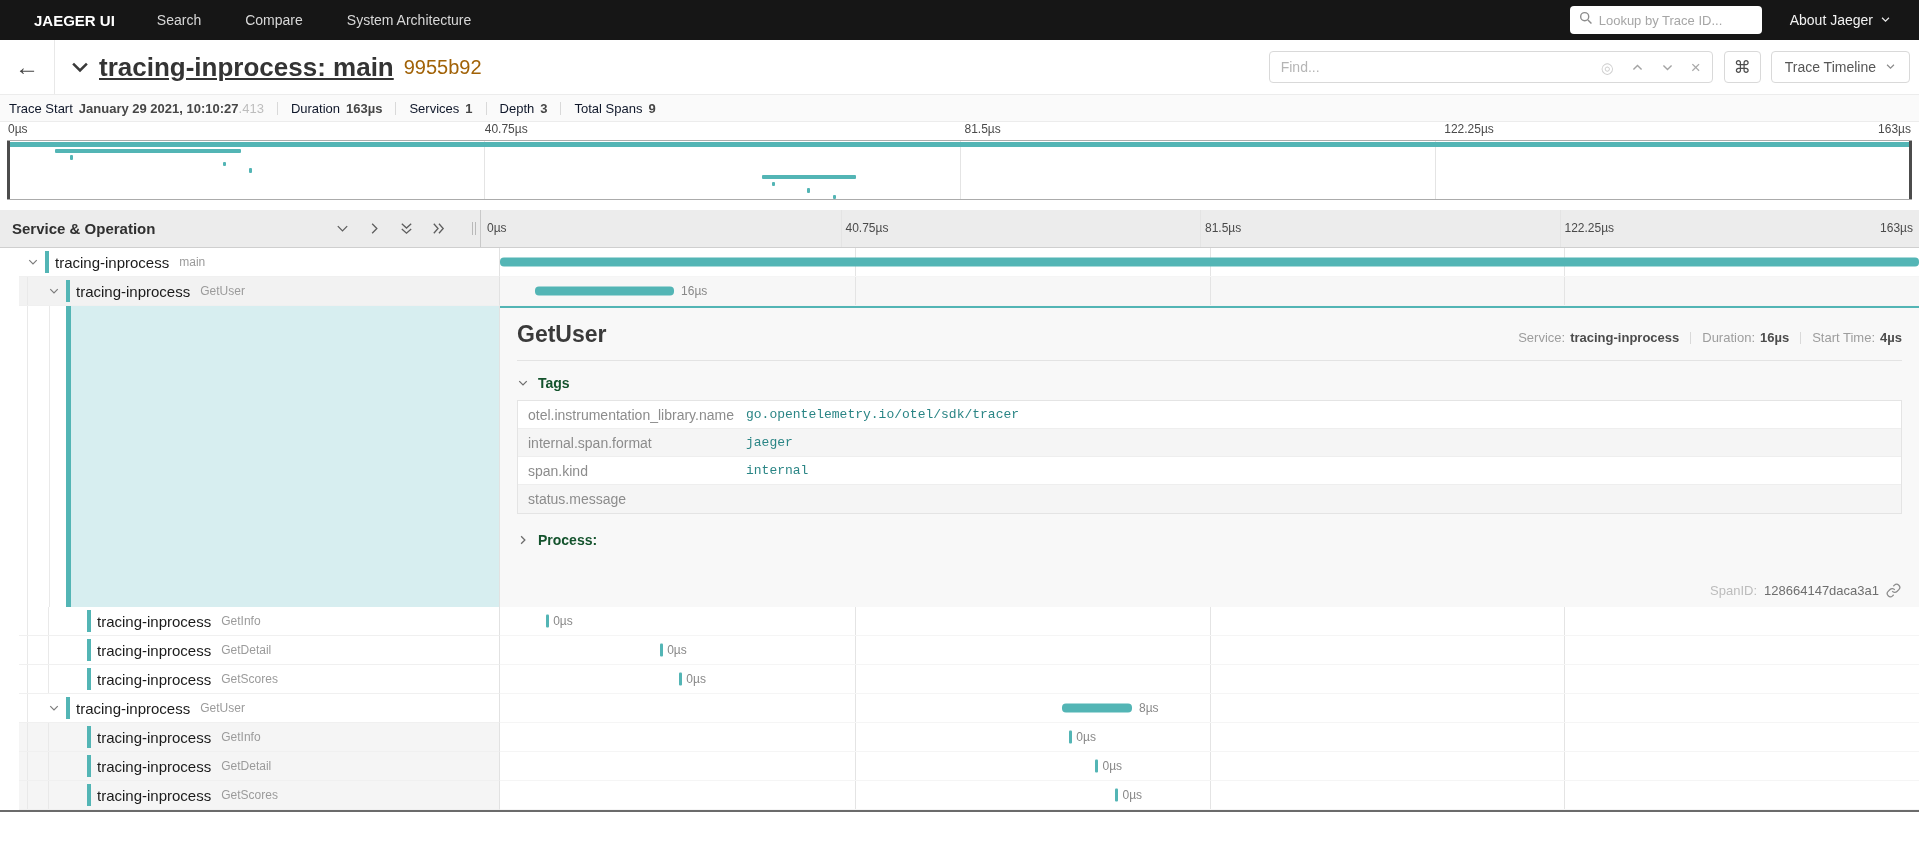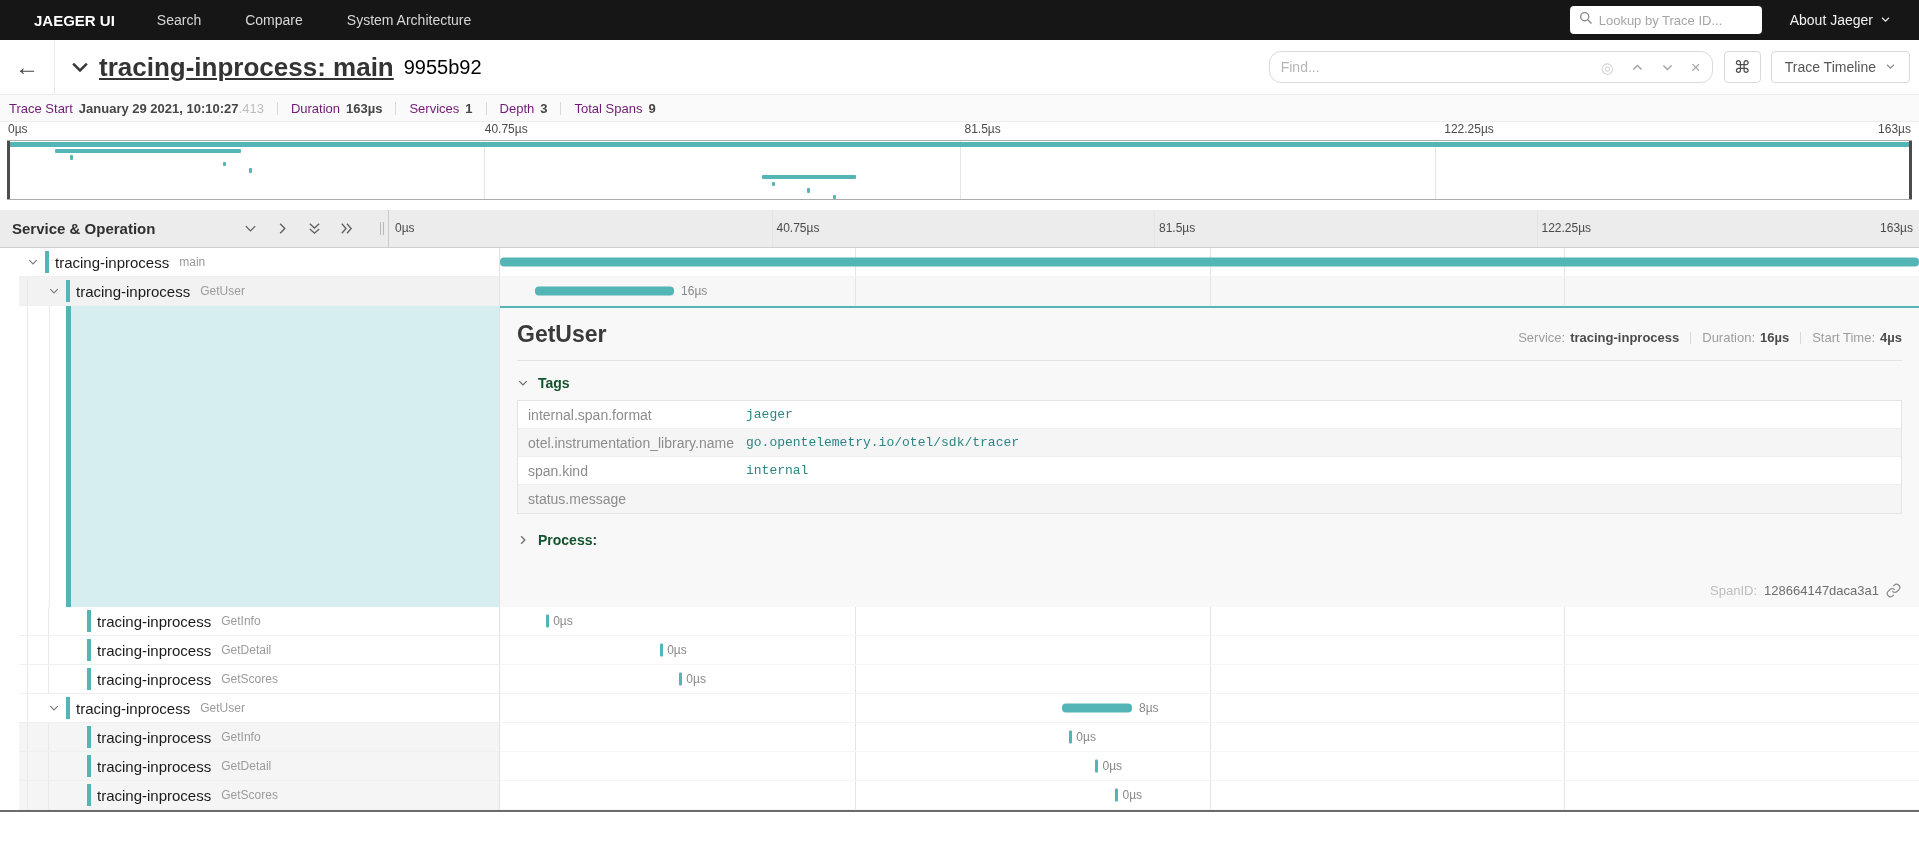--- a/index.html
+++ b/index.html
@@ -16,60 +16,60 @@
   .lookup input { border: none; outline: none; flex: 1; font-size: 13px; color: #15803d; background: transparent; font-family: "Liberation Sans", sans-serif; }
   .lookup input::placeholder { color: #a6a6a6; }
   .about { color: #f2f2f2; font-size: 14px; display: flex; align-items: center; gap: 7px; cursor: pointer; }
 
   
   .trace-header { height: 54px; display: flex; align-items: center; }
   .back-btn { width: 55px; height: 100%; display: flex; align-items: center; justify-content: center;
     font-size: 24px; color: #444; border-right: 1px solid #e8e8e8; cursor: pointer; }
   .title-caret { margin: 0 8px 0 14px; cursor: pointer; display: flex; }
   .trace-title { font-size: 26px; font-weight: bold; color: #343434; white-space: nowrap; text-decoration: underline; }
-  .trace-id { font-size: 20px; color: #000000; margin-left: 10px; font-weight: normal; }
+  .trace-id { font-size: 20px; color: #a16207; margin-left: 10px; font-weight: normal; }
   .th-right { margin-left: auto; display: flex; align-items: center; padding-right: 9px; }
-  .find-box { width: 444px; height: 32px; border: 1px solid #d9d9d9; border-radius: 12px; background: #fff;
+  .find-box { width: 444px; height: 32px; border: 1px solid #d9d9d9; border-radius: 4px; background: #fff;
     display: flex; align-items: center; padding: 0 11px; }
   .find-box input { border: none; outline: none; flex: 1; font-size: 14px; color: #555; font-family: "Liberation Sans", sans-serif; }
   .find-box input::placeholder { color: #b5b5b5; }
   .find-icons { display: flex; align-items: center; gap: 17px; }
   .fi { color: #a9a9a9; font-size: 14px; line-height: 1; cursor: pointer; display: flex; align-items: center; }
   .fi.dim { color: #cfcfcf; font-size: 15px; }
   .fi.x { font-size: 17px; }
   .kbd-btn { width: 37px; height: 32px; border: 1px solid #d9d9d9; border-radius: 4px; background: #fff;
     margin-left: 11px; display: flex; align-items: center; justify-content: center; font-size: 17px; color: #4e4e4e; cursor: pointer; }
   .view-btn { height: 32px; border: 1px solid #d9d9d9; border-radius: 4px; background: #fff; margin-left: 10px;
     padding: 0 13px; display: flex; align-items: center; gap: 9px; font-size: 14px; color: #565656; cursor: pointer; white-space: nowrap; }
 
   
   .summary-bar { height: 28px; background: #fafafa; border-top: 1px solid #ececec; border-bottom: 1px solid #ececec;
     display: flex; align-items: center; padding: 0 9px; font-size: 13px; }
   .sum-item { display: flex; align-items: center; }
   .sum-sep { width: 1px; height: 13px; background: #d9d9d9; margin: 0 13px; }
-  .sum-label { color: #701a75; margin-right: 6px; }
+  .sum-label { color: #0f172a; margin-right: 6px; }
   .sum-value { color: #464646; font-weight: bold; }
   .sum-suffix { color: #bdbdbd; font-weight: normal; }
 
   
   .minimap { position: relative; height: 80px; background: #fff; }
   .mm-axis { position: relative; height: 18px; font-size: 12px; color: #4a4a4a; }
   .mm-canvas { position: absolute; left: 7px; right: 7px; top: 18px; bottom: 2px;
     border: 1px solid #ababab; background: #fff; }
   .gridline { position: absolute; top: 0; bottom: 0; width: 1px; background: #e4e4e4; }
   .mm-rows { position: absolute; inset: 0; }
   .mm-row { position: relative; height: 6.6px; }
   .mm-bar { position: absolute; top: 1px; height: 4.5px; background: var(--teal); border-radius: 1px; min-width: 3px; }
   .mm-handle { position: absolute; top: 0; bottom: 0; width: 3px; background: #4c4c4c; z-index: 3; }
   .tick-label { position: absolute; top: 0; white-space: nowrap; }
 
   
   .spacer { height: 8px; }
   .grid-header { height: 38px; background: #ececec; border-bottom: 1px solid #cfcfcf; display: flex; }
-  .gh-left { width: 389px; display: flex; align-items: center; padding: 0 12px; position: relative;
+  .gh-left { width: 481px; display: flex; align-items: center; padding: 0 12px; position: relative;
     border-right: 1px solid #c9c9c9; }
   .gh-title { font-weight: bold; font-size: 15px; color: #303030; }
   .gh-icons { margin-left: auto; display: flex; align-items: center; gap: 17px; margin-right: 22px; }
   .gh-icons .ic { display: flex; cursor: pointer; }
   .grip { position: absolute; right: 4px; top: 12px; display: flex; gap: 2px; cursor: col-resize; }
   .grip i { display: block; width: 1px; height: 13px; background: #b9b9b9; }
   .gh-right { flex: 1; position: relative; font-size: 12px; color: #4a4a4a; }
   .gh-right .tick-label { top: 11px; }
 
   
@@ -375,26 +375,26 @@
       </div>
       <div class="tags-sec">
         <div class="sec-head">
           <svg width="12" height="12" viewBox="0 0 16 16" fill="none" stroke="#6d6d6d" stroke-width="1.7">
             <polyline points="3,5.5 8,10.5 13,5.5"></polyline>
           </svg>
           <span>Tags</span>
         </div>
         <div class="tags-table" id="tags-table">
             <div class="tag-row">
+              <span class="tag-key">otel.instrumentation_library.name</span>
+              <span class="tag-val str">go.opentelemetry.io/otel/sdk/tracer</span>
+            </div>
+            <div class="tag-row">
               <span class="tag-key">internal.span.format</span>
               <span class="tag-val str">jaeger</span>
-            </div>
-            <div class="tag-row">
-              <span class="tag-key">otel.instrumentation_library.name</span>
-              <span class="tag-val str">go.opentelemetry.io/otel/sdk/tracer</span>
             </div>
             <div class="tag-row">
               <span class="tag-key">span.kind</span>
               <span class="tag-val str">internal</span>
             </div>
             <div class="tag-row">
               <span class="tag-key">status.message</span>
               <span class="tag-val str"></span>
             </div>
           </div>

